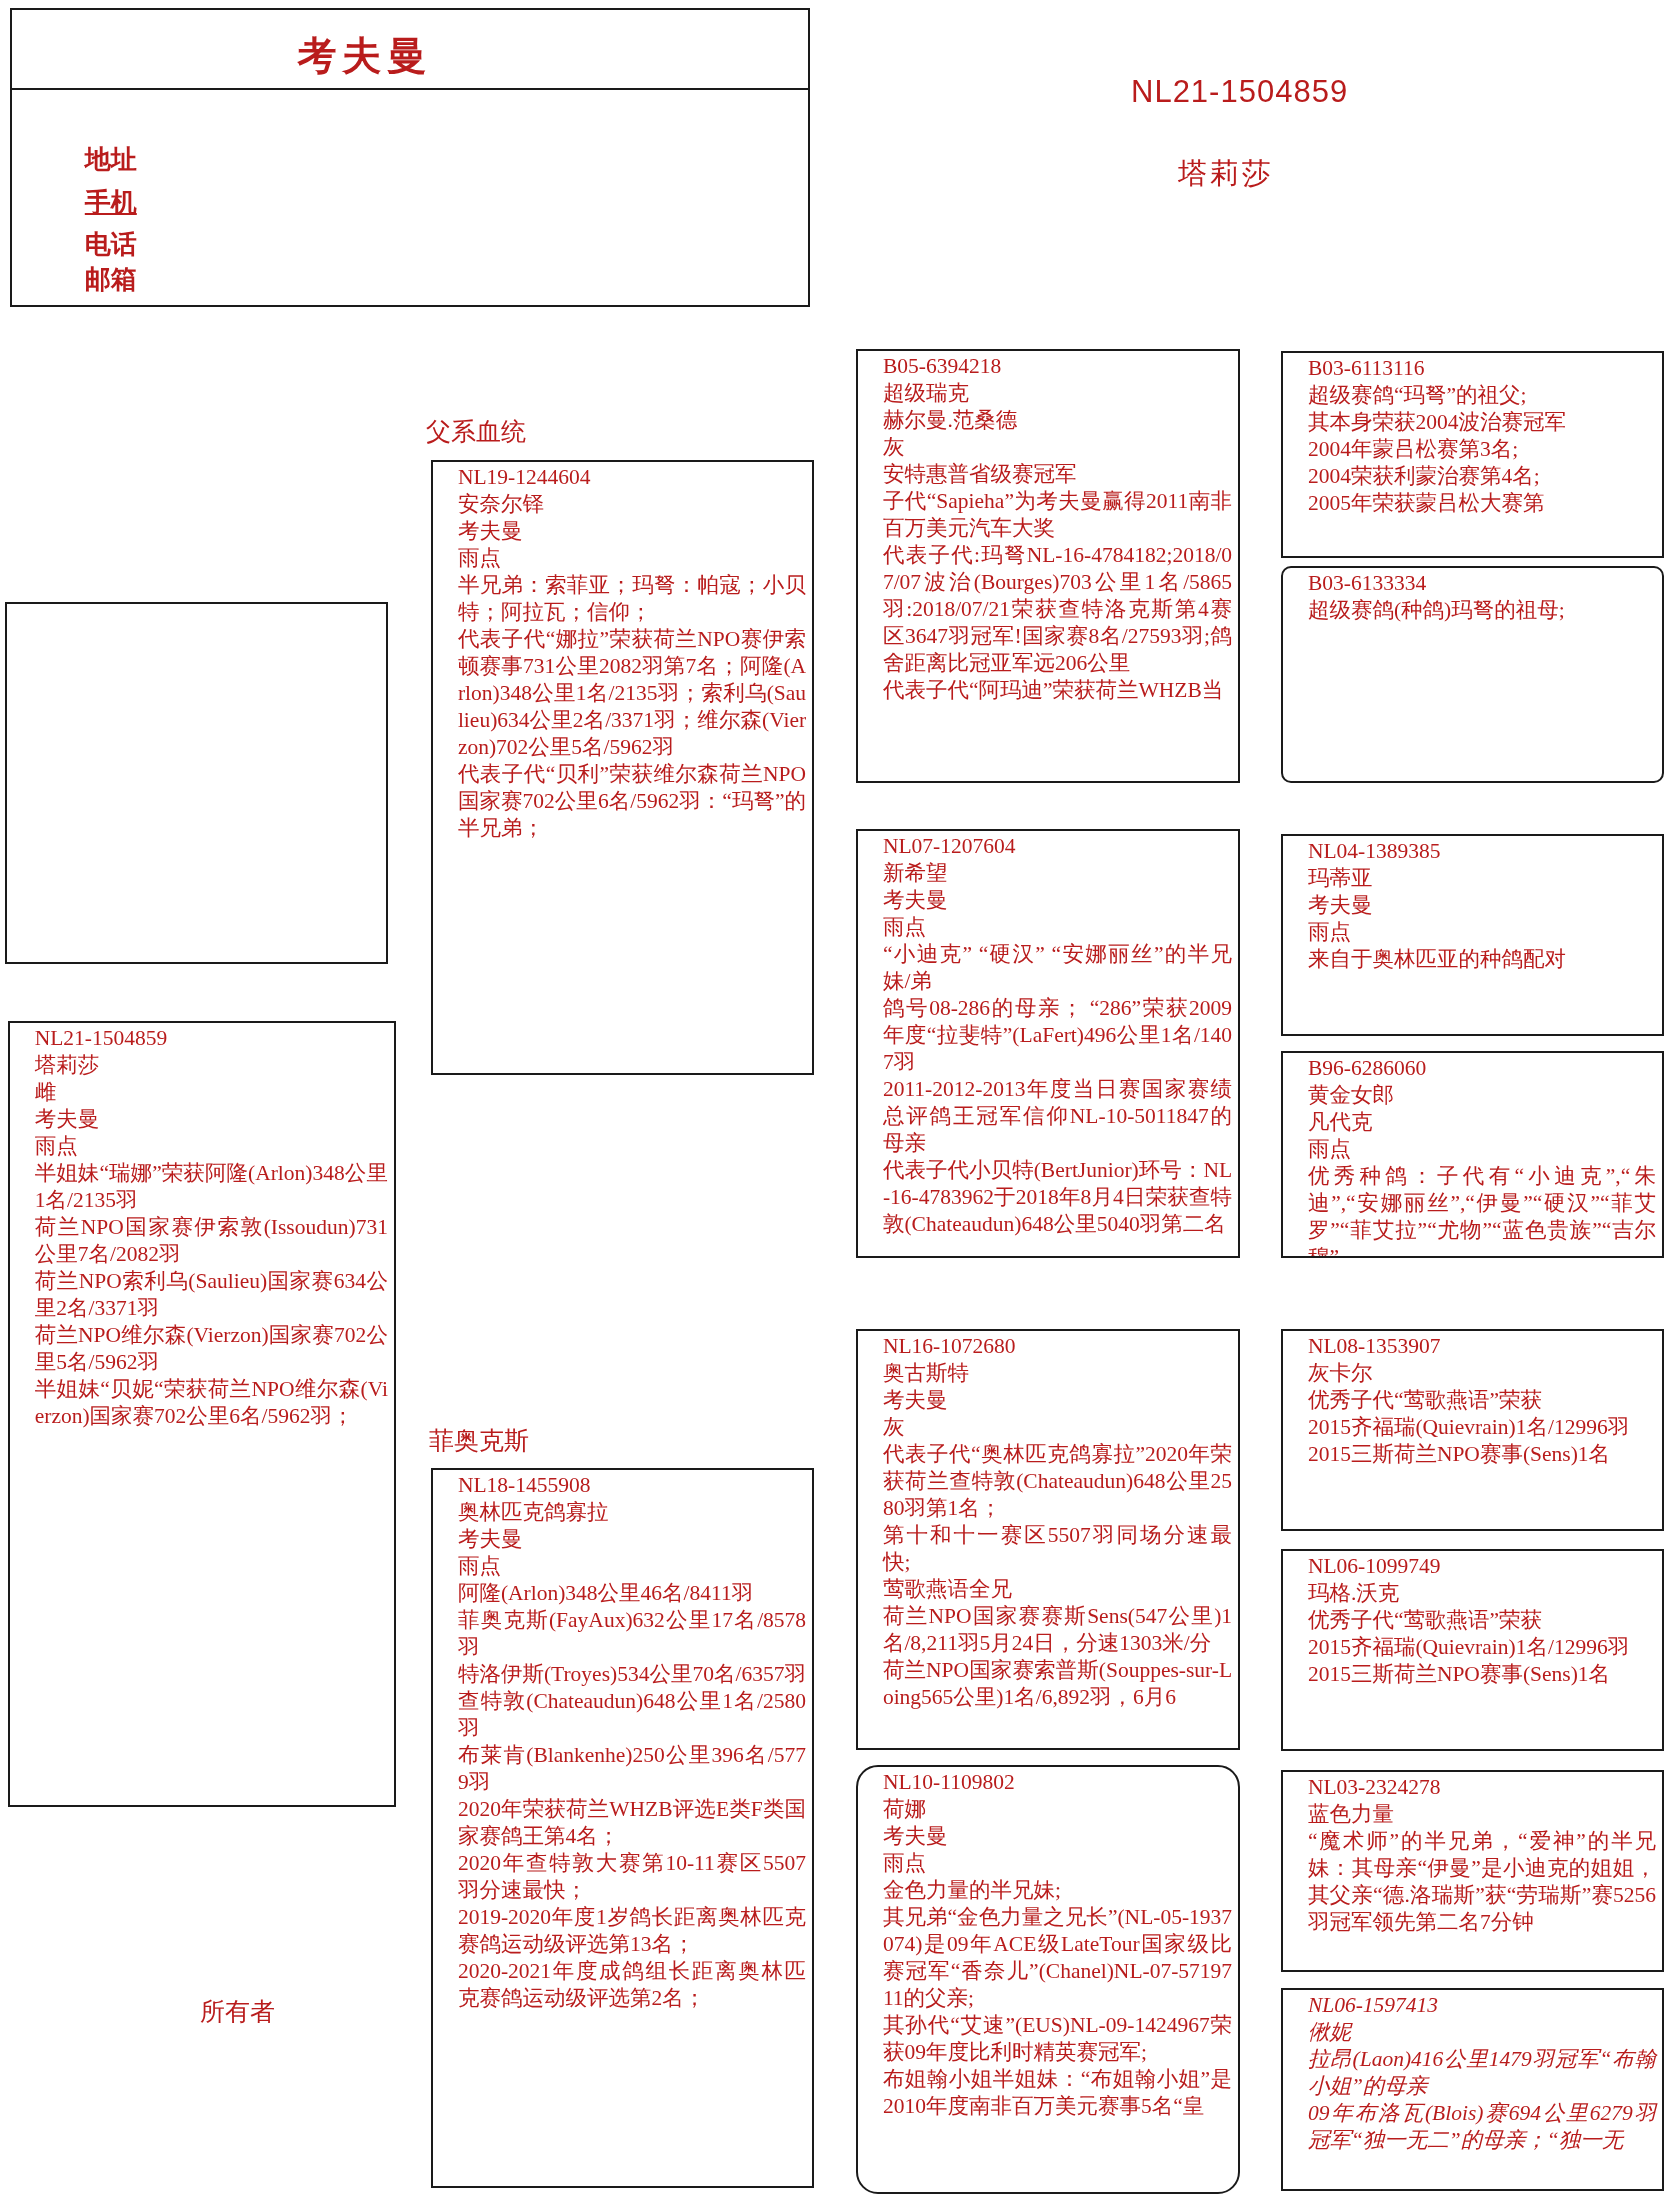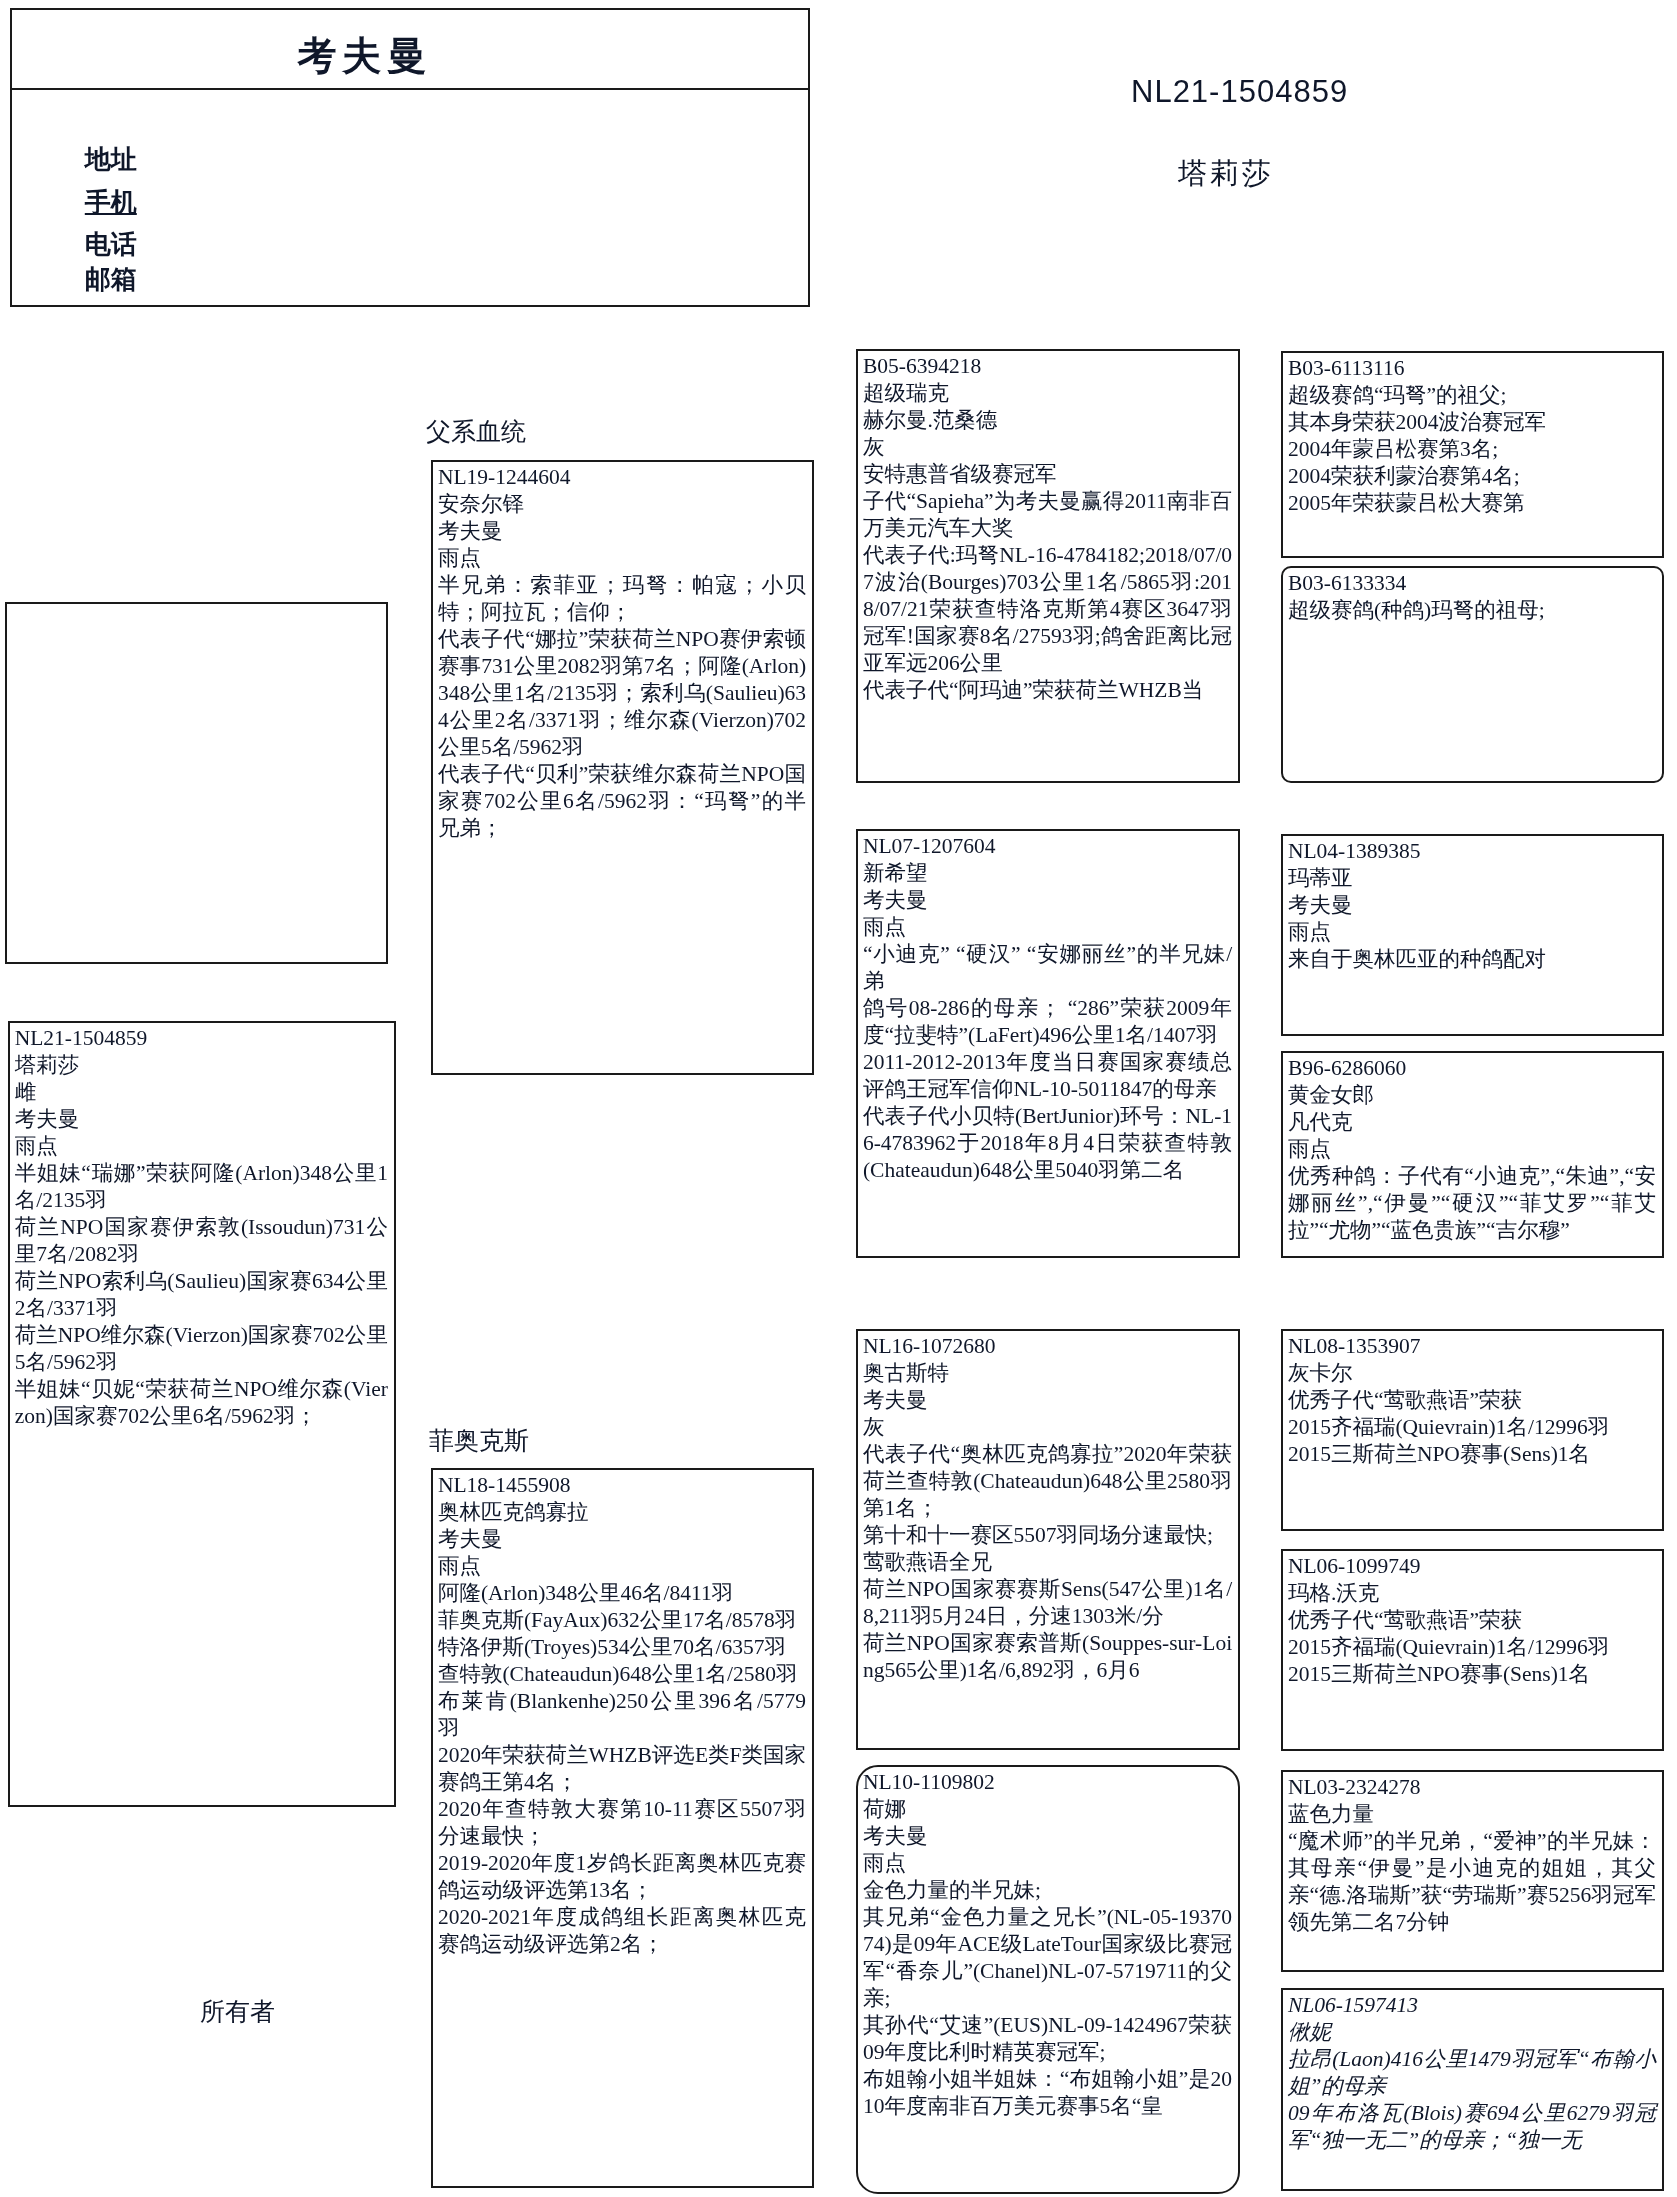--- a/index.html
+++ b/index.html
@@ -1,20 +1,20 @@
 <!DOCTYPE html>
 <html><head>
 <meta charset="utf-8">
 <style>
   html,body { margin:0; padding:0; background:#ffffff; }
   #page {
     position:relative;
     width:1677px; height:2197px;
     background:#ffffff;
-    color:#0f172a;
+    color:#b91c1c;
     font-family:"Liberation Serif","DejaVu Serif",serif;
   }
   
   .loft-card {
     position:absolute; left:9.8px; top:7.8px;
     width:800px; height:299px;
     border:2.9px solid #1a1a1a;
     box-sizing:border-box;
   }
   .loft-card-top {
@@ -56,20 +56,21 @@
     box-sizing:border-box;
     overflow:hidden;
   }
   .pbox-text {
     padding:2px 5.9px 2px 4.9px;
     font-size:21.5px;
     line-height:27px;
     text-align:justify;
     word-break:break-all;
     white-space:pre-line;
+    margin-left:20px;
   }
   .empty-box {
     position:absolute;
     border:2px solid #1a1a1a;
     box-sizing:border-box;
   }
   
   #box-empty        { left:4.9px;    top:602px;  width:383px; height:362px; }
   #box-subject      { left:7.8px;    top:1021px; width:388px; height:786px; }
   #box-sire         { left:431px;  top:460px;  width:383px; height:615px; }

